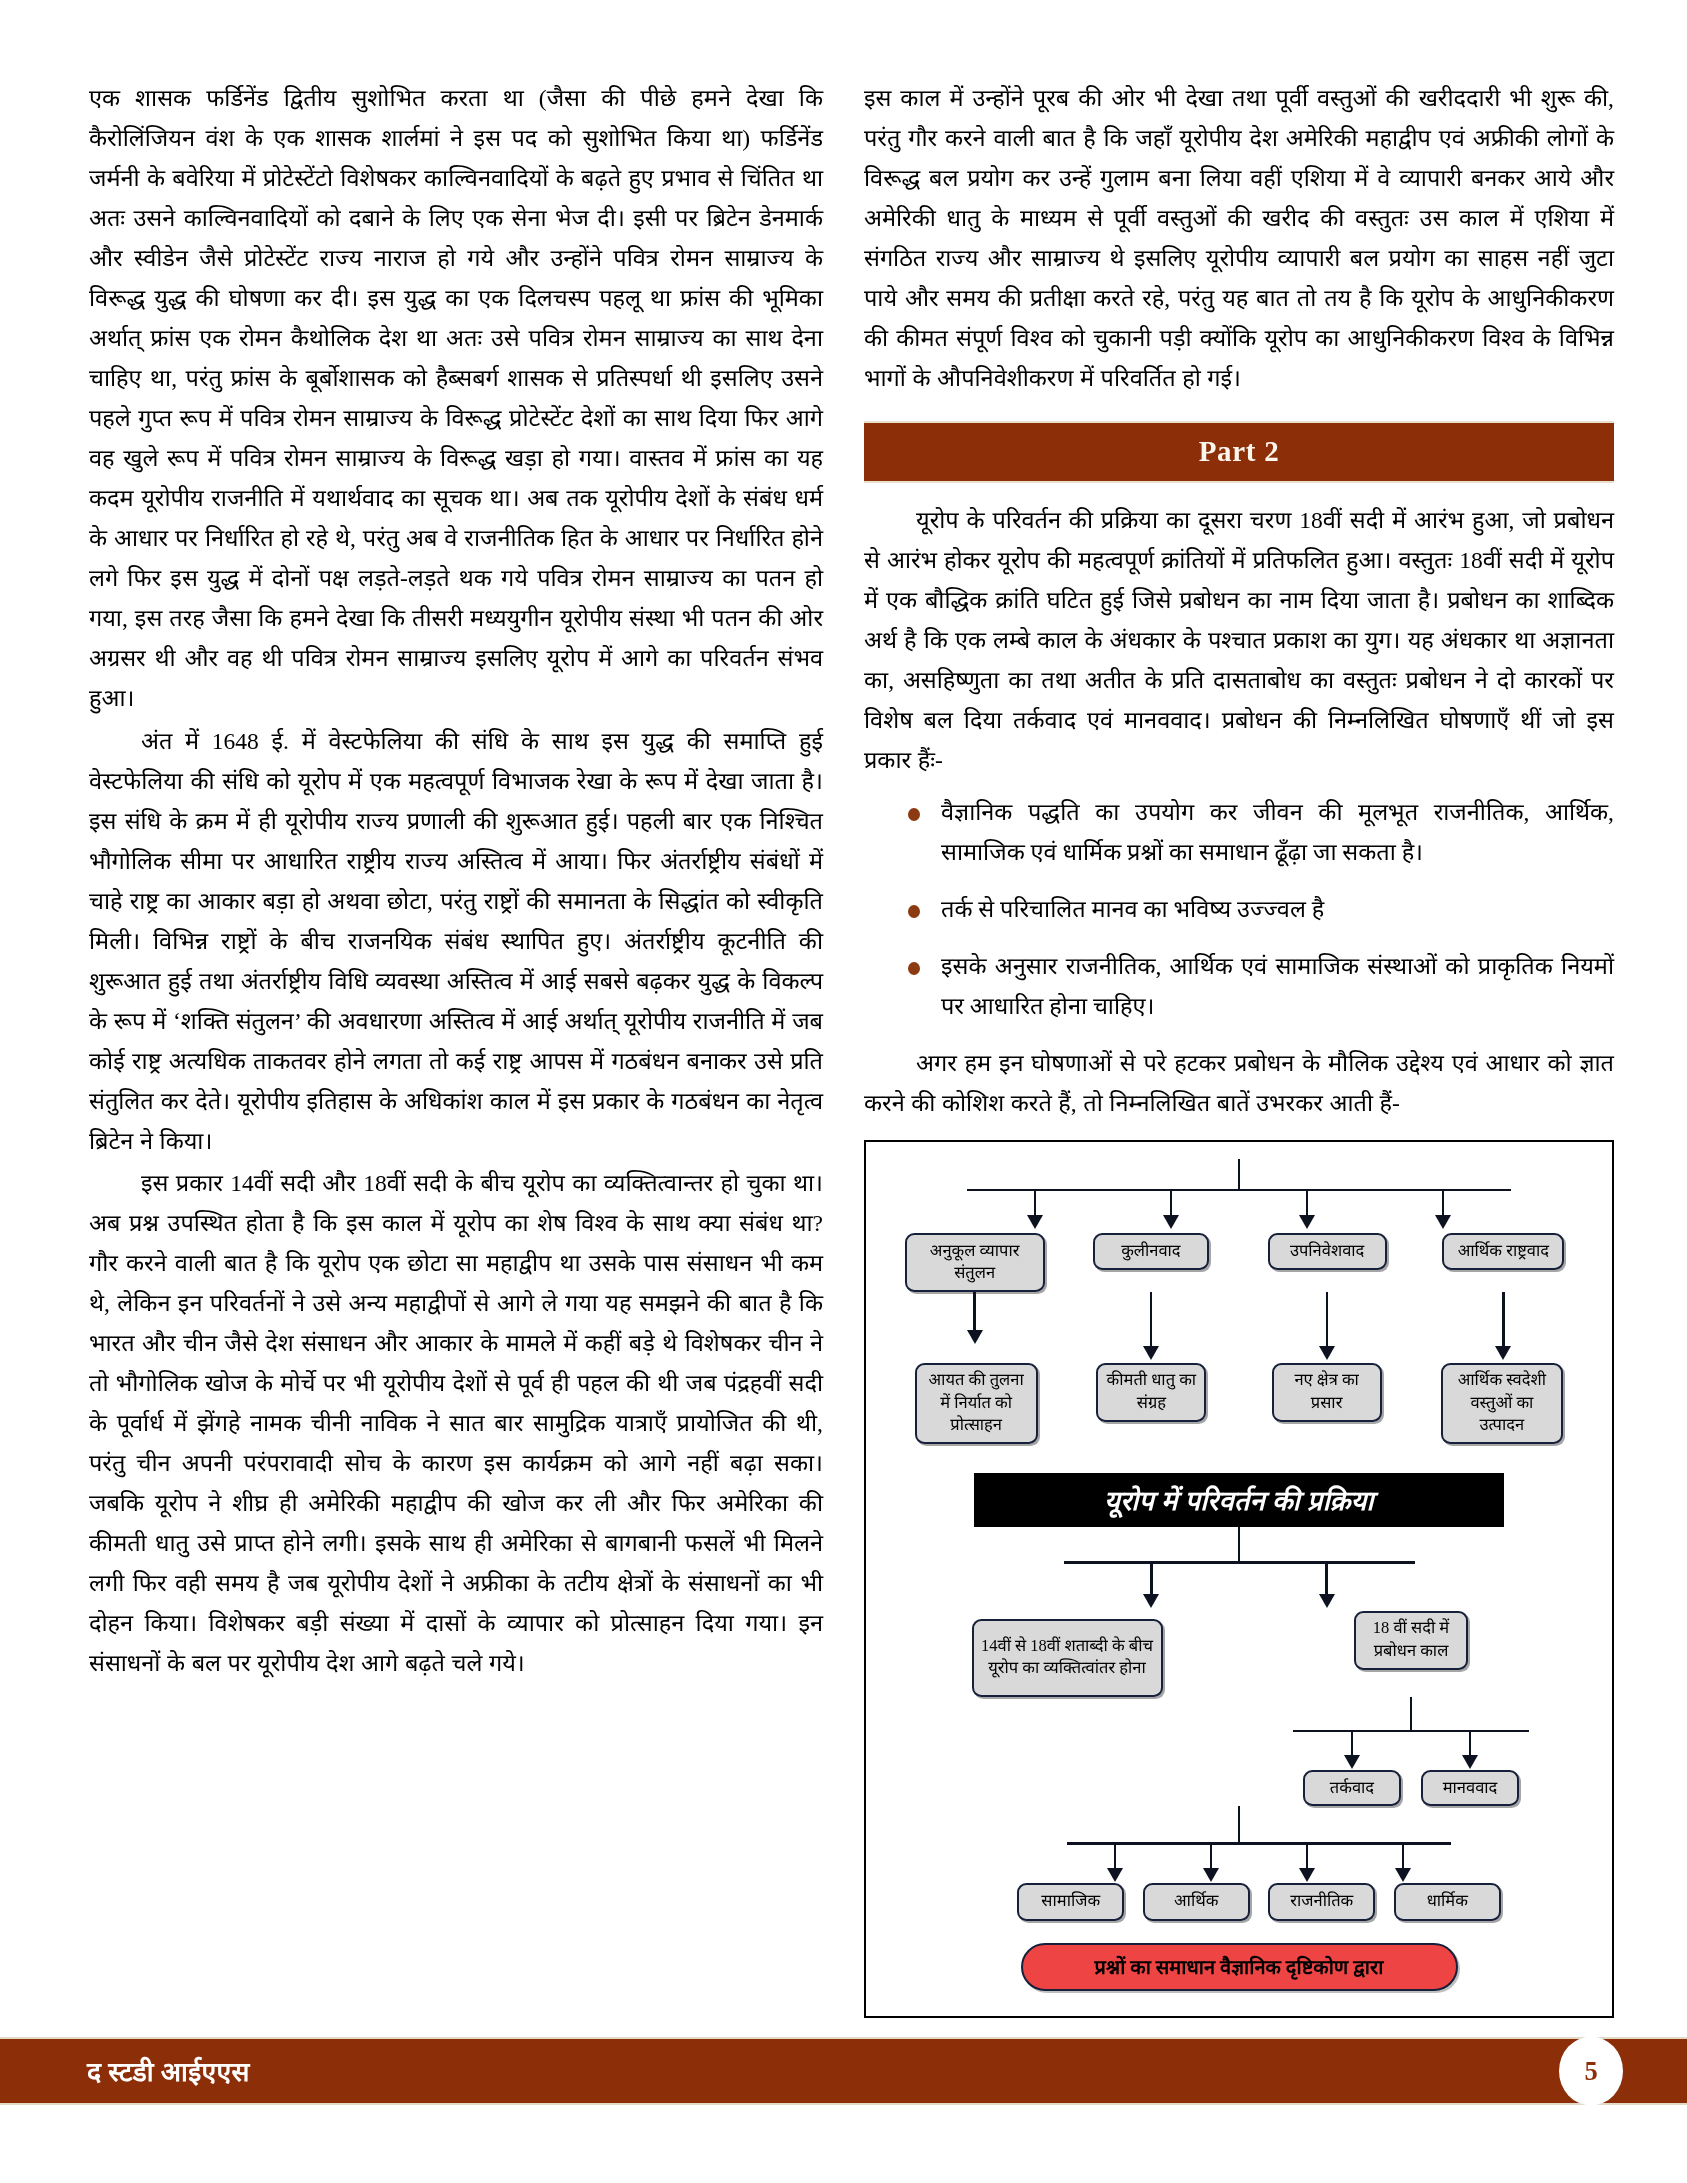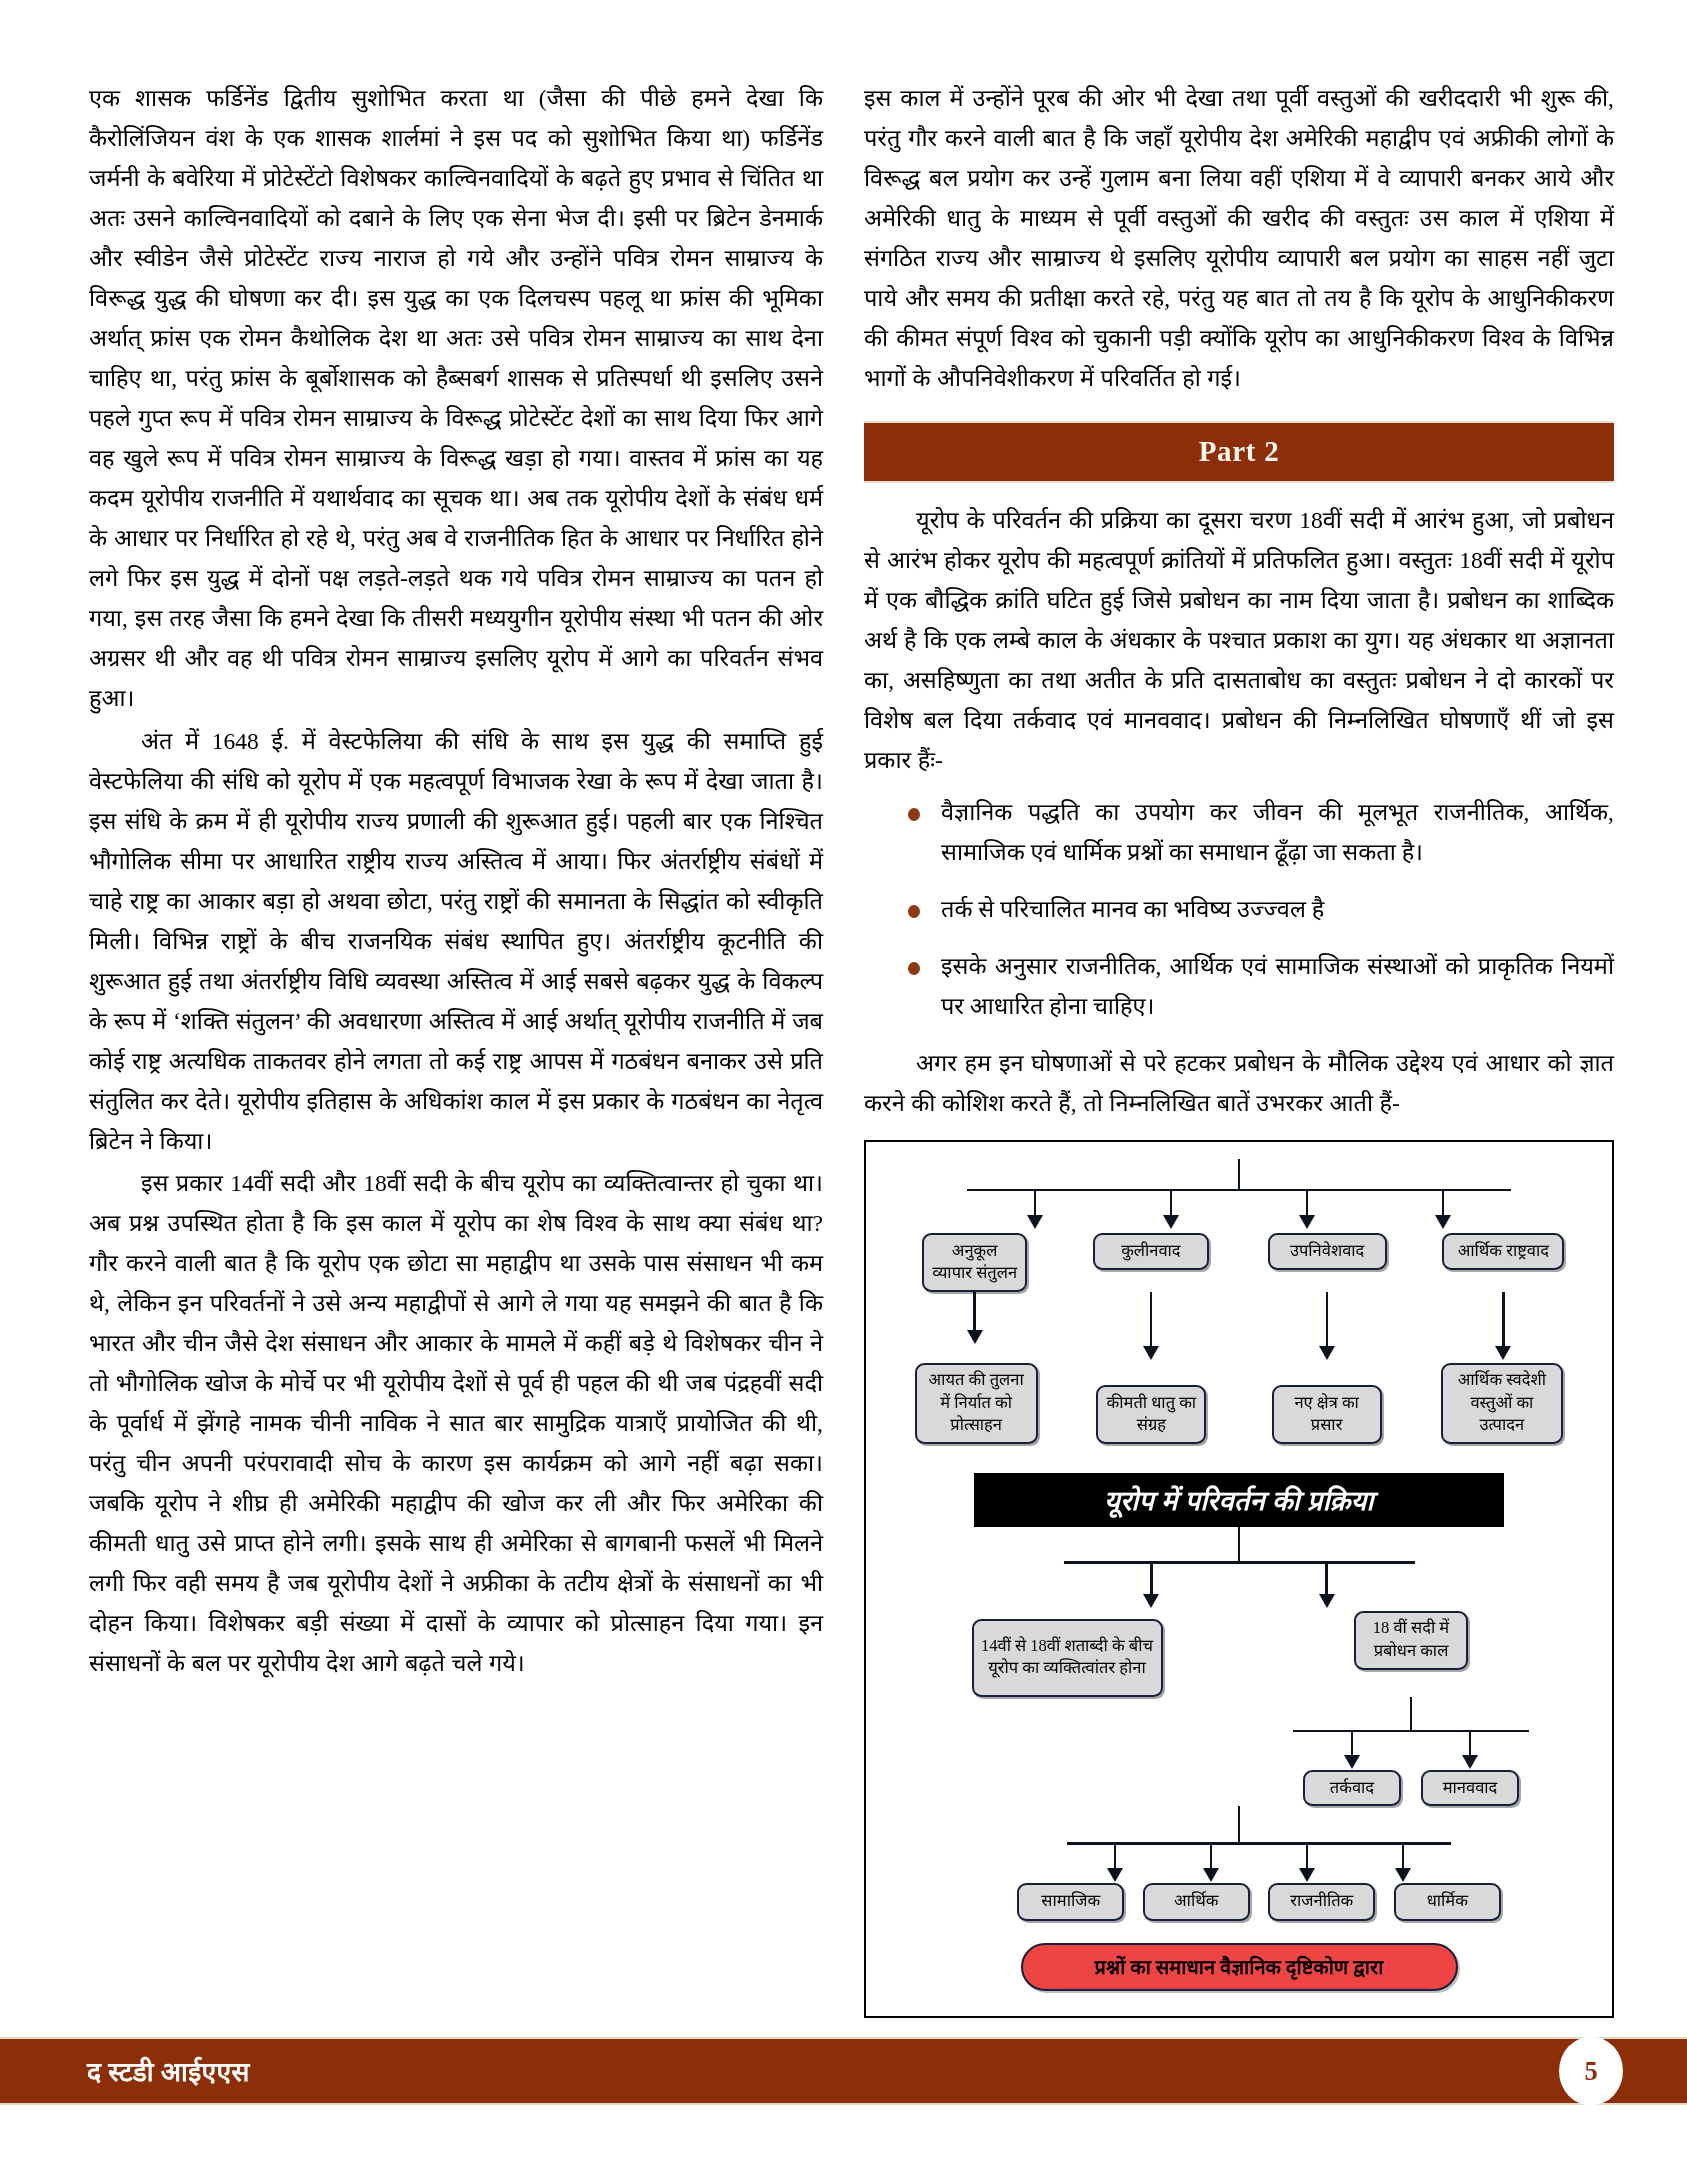--- a/index.html
+++ b/index.html
@@ -244,21 +244,21 @@
               <div class="arrowhead"></div>
           </div>
           <div style="flex:1;text-align:center;">
             <div class="vline" style="height:24px"></div>
               <div class="arrowhead"></div>
           </div>
         </div>
 
         <div class="row" style="width:688px;margin:4px auto 0 auto;gap:17px;align-items:flex-start;">
           <div style="flex:1;display:flex;justify-content:center;">
-            <div class="node" style="width:105px;min-height:52px;display:flex;align-items:center;justify-content:center;">अनुकूल व्यापार संतुलन</div>
+            <div class="node" style="width:140px;min-height:52px;display:flex;align-items:center;justify-content:center;">अनुकूल व्यापार संतुलन</div>
           </div>
           <div style="flex:1;display:flex;justify-content:center;">
             <div class="node" style="width:116px;min-height:34px;display:flex;align-items:center;justify-content:center;">कुलीनवाद</div>
           </div>
           <div style="flex:1;display:flex;justify-content:center;">
             <div class="node" style="width:119px;min-height:34px;display:flex;align-items:center;justify-content:center;">उपनिवेशवाद</div>
           </div>
           <div style="flex:1;display:flex;justify-content:center;">
             <div class="node" style="width:122px;min-height:34px;display:flex;align-items:center;justify-content:center;">आर्थिक राष्ट्रवाद</div>
           </div>
@@ -276,21 +276,21 @@
           <div style="flex:1;text-align:center;">
               <div class="vline" style="height:54px"></div>
               <div class="arrowhead"></div>
             </div>
           <div style="flex:1;text-align:center;">
               <div class="vline" style="height:54px"></div>
               <div class="arrowhead"></div>
             </div>
         </div>
 
-        <div class="row" style="width:688px;margin:2.6px auto 0 auto;gap:13px;align-items:flex-end;">
+        <div class="row" style="width:688px;margin:2.6px auto 0 auto;gap:13px;align-items:flex-start;">
           <div style="flex:1;display:flex;justify-content:center;">
             <div class="node" style="width:123px;min-height:74px;display:flex;align-items:center;justify-content:center;">आयत की तुलना में निर्यात को प्रोत्साहन</div>
           </div>
           <div style="flex:1;display:flex;justify-content:center;">
             <div class="node" style="width:110px;min-height:50px;display:flex;align-items:center;justify-content:center;">कीमती धातु का संग्रह</div>
           </div>
           <div style="flex:1;display:flex;justify-content:center;">
             <div class="node" style="width:110px;min-height:50px;display:flex;align-items:center;justify-content:center;">नए क्षेत्र का प्रसार</div>
           </div>
           <div style="flex:1;display:flex;justify-content:center;">

